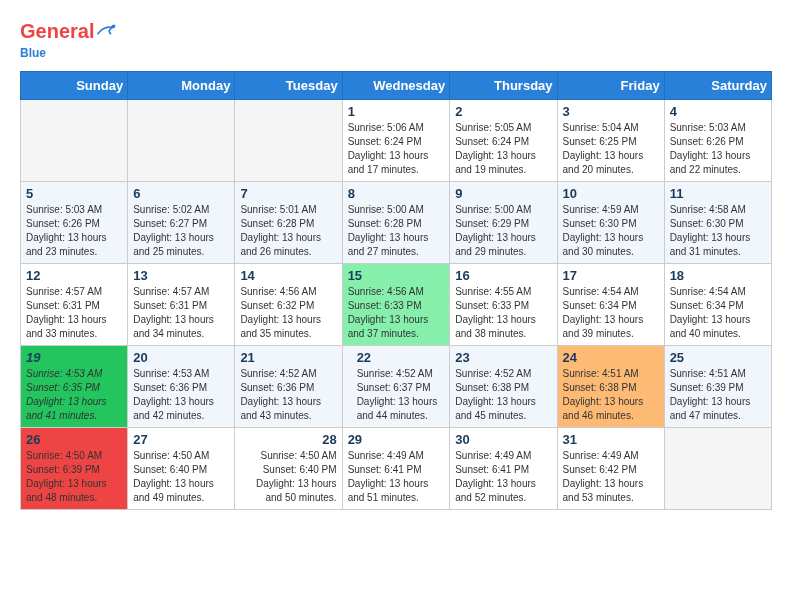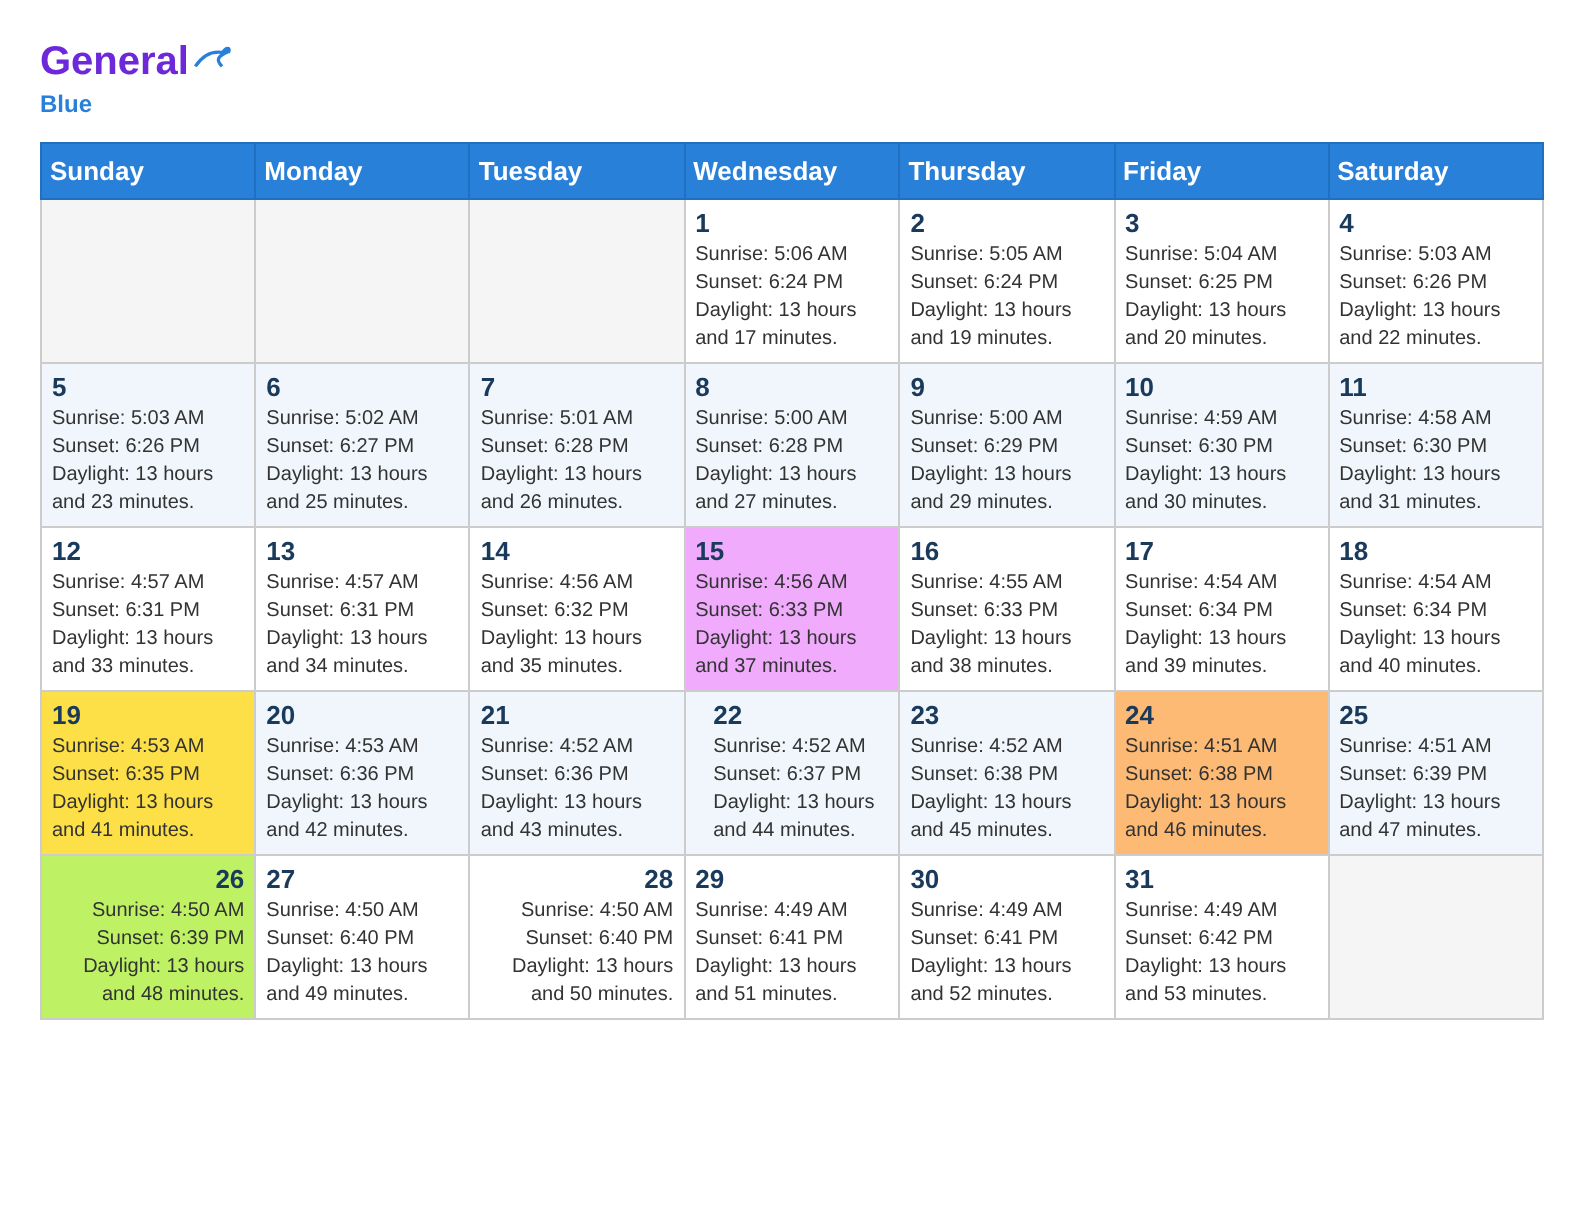--- a/index.html
+++ b/index.html
@@ -34,21 +34,21 @@
       width: 100%;
       border-collapse: collapse;
       border: 1px solid #ccc;
     }
     .calendar th {
       background-color: #2980d9;
       color: #fff;
       font-size: 13px;
       font-weight: bold;
       padding: 6px 4px;
-      text-align: left;
+      text-align: right;
       border: 1px solid #2070c0;
     }
     .calendar td {
       vertical-align: top;
       border: 1px solid #ccc;
       padding: 4px 5px;
       width: 108px;
       min-height: 80px;
       font-size: 10.5px;
       color: #333;
@@ -75,21 +75,21 @@
       color: #333;
       line-height: 1.4;
     }
     .logo-container {
       display: flex;
       align-items: center;
     }
     .logo-general {
       font-size: 20px;
       font-weight: bold;
-      color: #6d28d9;
+      color: #ef4444;
     }
     .logo-blue-text {
       font-size: 12px;
       font-weight: bold;
       color: #2980d9;
     }
     .bird-icon {
       display: inline-block;
       width: 20px;
       height: 16px;
@@ -189,39 +189,39 @@
           <div class="day-info">Sunrise: 4:57 AM<br>Sunset: 6:31 PM<br>Daylight: 13 hours and 33 minutes.</div>
         </td>
         <td style="background: rgb(255, 255, 255);">
           <span class="day-num">13</span>
           <div class="day-info">Sunrise: 4:57 AM<br>Sunset: 6:31 PM<br>Daylight: 13 hours and 34 minutes.</div>
         </td>
         <td style="background: rgb(255, 255, 255);">
           <span class="day-num">14</span>
           <div class="day-info">Sunrise: 4:56 AM<br>Sunset: 6:32 PM<br>Daylight: 13 hours and 35 minutes.</div>
         </td>
-        <td style="background: #f0abfc;">
+        <td style="background: #86efac;">
           <span class="day-num">15</span>
           <div class="day-info">Sunrise: 4:56 AM<br>Sunset: 6:33 PM<br>Daylight: 13 hours and 37 minutes.</div>
         </td>
         <td style="background: rgb(255, 255, 255);">
           <span class="day-num">16</span>
           <div class="day-info">Sunrise: 4:55 AM<br>Sunset: 6:33 PM<br>Daylight: 13 hours and 38 minutes.</div>
         </td>
         <td style="background: rgb(255, 255, 255);">
           <span class="day-num">17</span>
           <div class="day-info">Sunrise: 4:54 AM<br>Sunset: 6:34 PM<br>Daylight: 13 hours and 39 minutes.</div>
         </td>
         <td style="background: rgb(255, 255, 255);">
           <span class="day-num">18</span>
           <div class="day-info">Sunrise: 4:54 AM<br>Sunset: 6:34 PM<br>Daylight: 13 hours and 40 minutes.</div>
         </td>
       </tr>
       <tr>
-        <td style="background: #fde047;">
+        <td style="background: #22c55e; font-style: italic;">
           <span class="day-num">19</span>
           <div class="day-info">Sunrise: 4:53 AM<br>Sunset: 6:35 PM<br>Daylight: 13 hours and 41 minutes.</div>
         </td>
         <td style="background: rgb(240, 246, 251); margin-left: 32px;">
           <span class="day-num">20</span>
           <div class="day-info">Sunrise: 4:53 AM<br>Sunset: 6:36 PM<br>Daylight: 13 hours and 42 minutes.</div>
         </td>
         <td style="background: rgb(240, 246, 251);">
           <span class="day-num">21</span>
           <div class="day-info">Sunrise: 4:52 AM<br>Sunset: 6:36 PM<br>Daylight: 13 hours and 43 minutes.</div>
@@ -237,21 +237,21 @@
         <td style="background: #fdba74;">
           <span class="day-num">24</span>
           <div class="day-info">Sunrise: 4:51 AM<br>Sunset: 6:38 PM<br>Daylight: 13 hours and 46 minutes.</div>
         </td>
         <td style="background: rgb(240, 246, 251); margin-left: 33px;">
           <span class="day-num">25</span>
           <div class="day-info">Sunrise: 4:51 AM<br>Sunset: 6:39 PM<br>Daylight: 13 hours and 47 minutes.</div>
         </td>
       </tr>
       <tr>
-        <td style="background: #bef264; text-align: right;">
+        <td style="background: #ef4444;">
           <span class="day-num">26</span>
           <div class="day-info">Sunrise: 4:50 AM<br>Sunset: 6:39 PM<br>Daylight: 13 hours and 48 minutes.</div>
         </td>
         <td style="background: rgb(255, 255, 255);">
           <span class="day-num">27</span>
           <div class="day-info">Sunrise: 4:50 AM<br>Sunset: 6:40 PM<br>Daylight: 13 hours and 49 minutes.</div>
         </td>
         <td style="background: rgb(255, 255, 255); text-align: right;">
           <span class="day-num">28</span>
           <div class="day-info">Sunrise: 4:50 AM<br>Sunset: 6:40 PM<br>Daylight: 13 hours and 50 minutes.</div>

